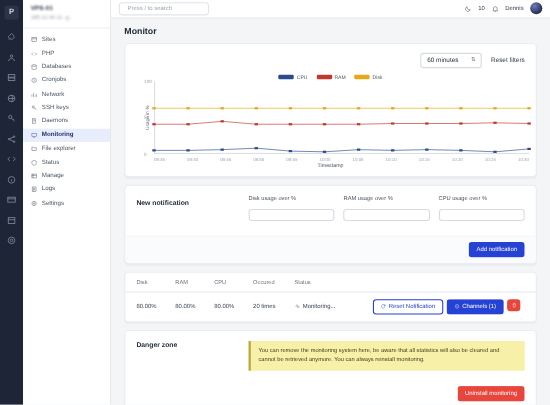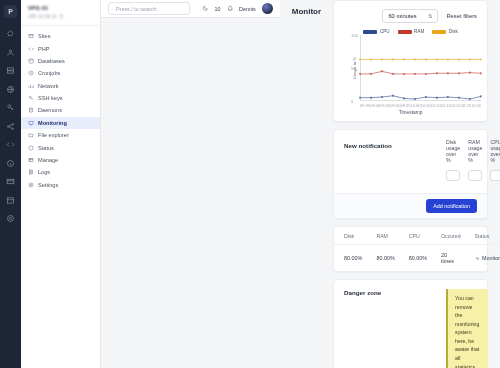--- a/index.html
+++ b/index.html
@@ -54,21 +54,21 @@
     display: flex; align-items: center; gap: 4px;
     padding: 3.2px 7px; font-size: 5.6px; color: #4b5563;
     cursor: pointer;
   }
   .nav-item.active { background: #e8edfb; color: #1f2e6e; font-weight: bold; }
   .nav-item .ni { width: 6px; height: 6px; display:flex; align-items:center; justify-content:center; flex:0 0 6px;}
   .nav-item .ni svg { width: 6px; height: 6px; stroke: currentColor; fill: none; stroke-width: 1.7; }
   .nav-item.active .ni svg { stroke: #3b4fb8; }
 
   
-  .main { flex: 1; display: flex; background: #f4f5f7; min-width: 0; }
+  .main { flex: 1; display: flex; flex-direction: column; background: #f4f5f7; min-width: 0; }
   .topbar {
     height: 18px; background: #fff; border-bottom: 1px solid #e5e7eb;
     display: flex; align-items: center; padding: 0 7px; gap: 6px;
   }
   .search {
     border: 1px solid #e2e4e9; border-radius: 3px; background: #fff;
     font-size: 5.4px; color: #9ca3af; padding: 2.4px 7px;
     min-width: 82px;
   }
   .spacer { flex: 1; }

